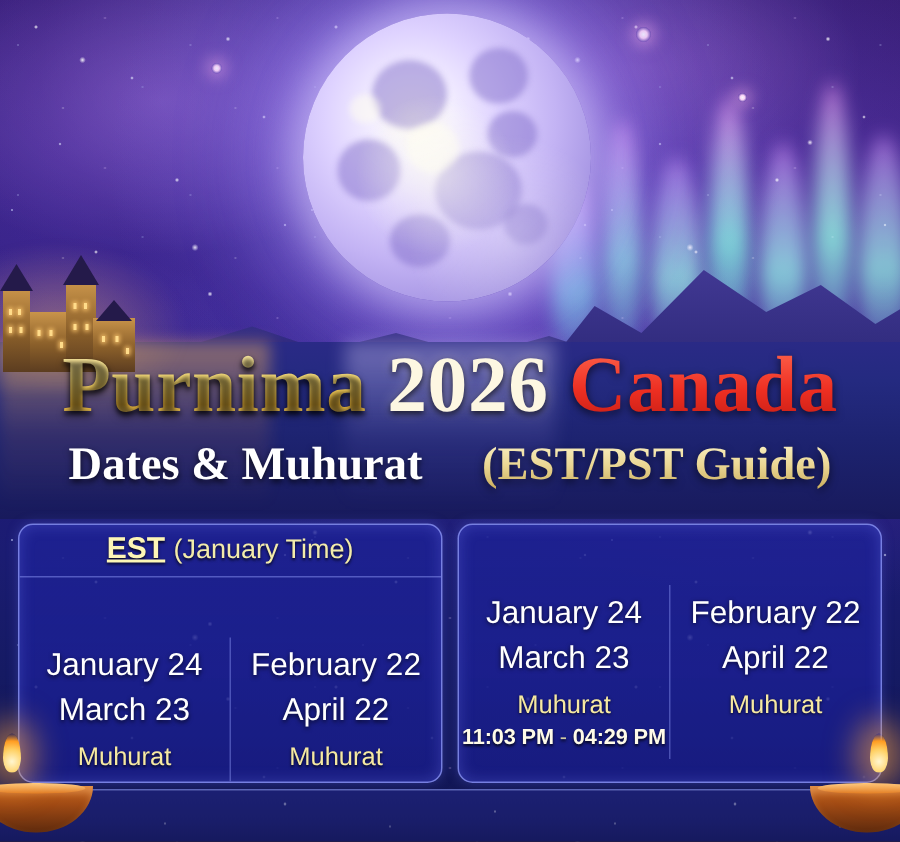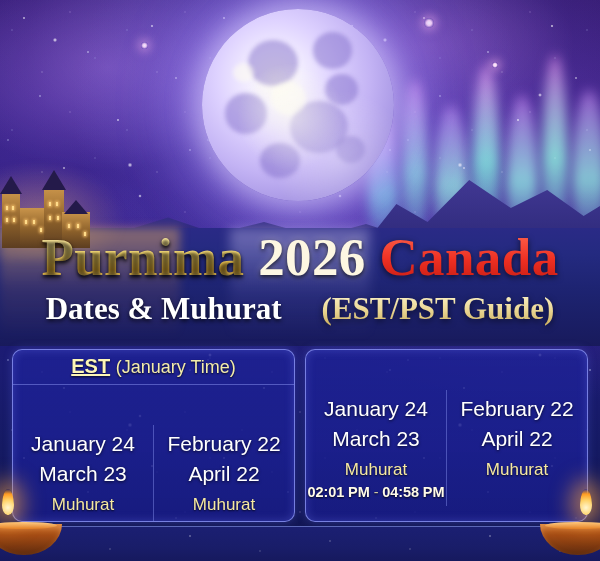--- a/index.html
+++ b/index.html
@@ -358,23 +358,23 @@
       </div>
     </div>
 
     <div class="panel">
       <div class="p-grid">
         <div class="p-col first">
           <div class="p-date">January 24</div>
           <div class="p-date">March 23</div>
           <div class="p-muh">Muhurat</div>
           <div class="p-time">
-            <span>02:01 PM</span>
+            <span>11:03 PM</span>
             <span class="sep">-</span>
-            <span>04:58 PM</span>
+            <span>04:29 PM</span>
           </div>
         </div>
         <div class="p-col">
           <div class="p-date">February 22</div>
           <div class="p-date">April 22</div>
           <div class="p-muh">Muhurat</div>
         </div>
       </div>
     </div>
 

